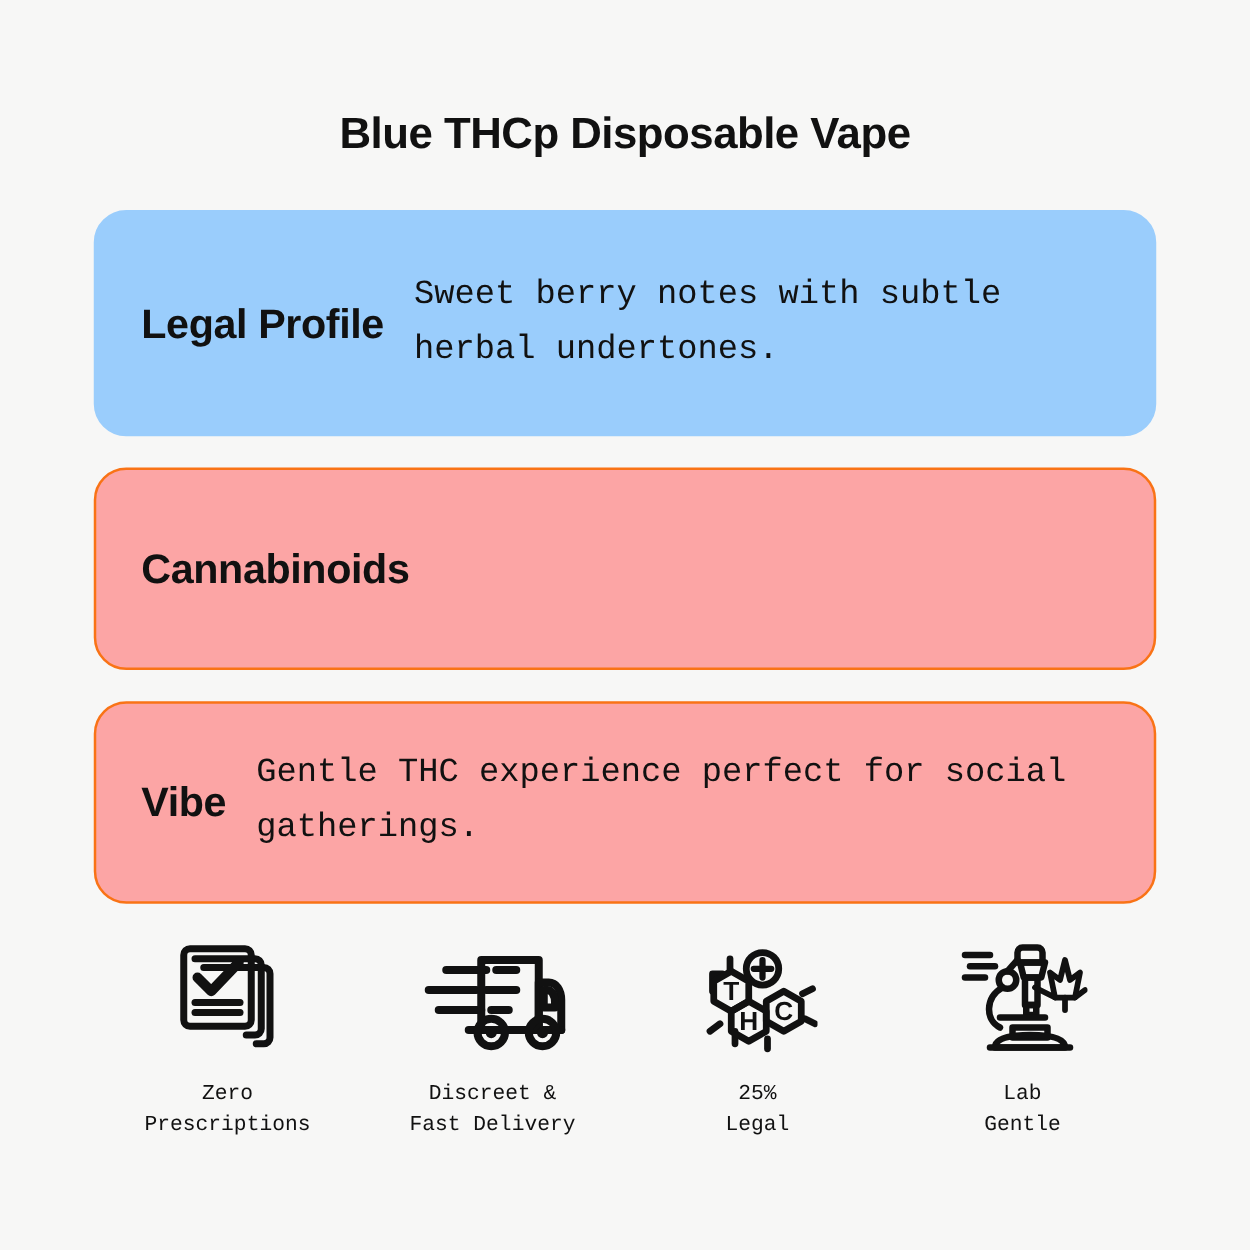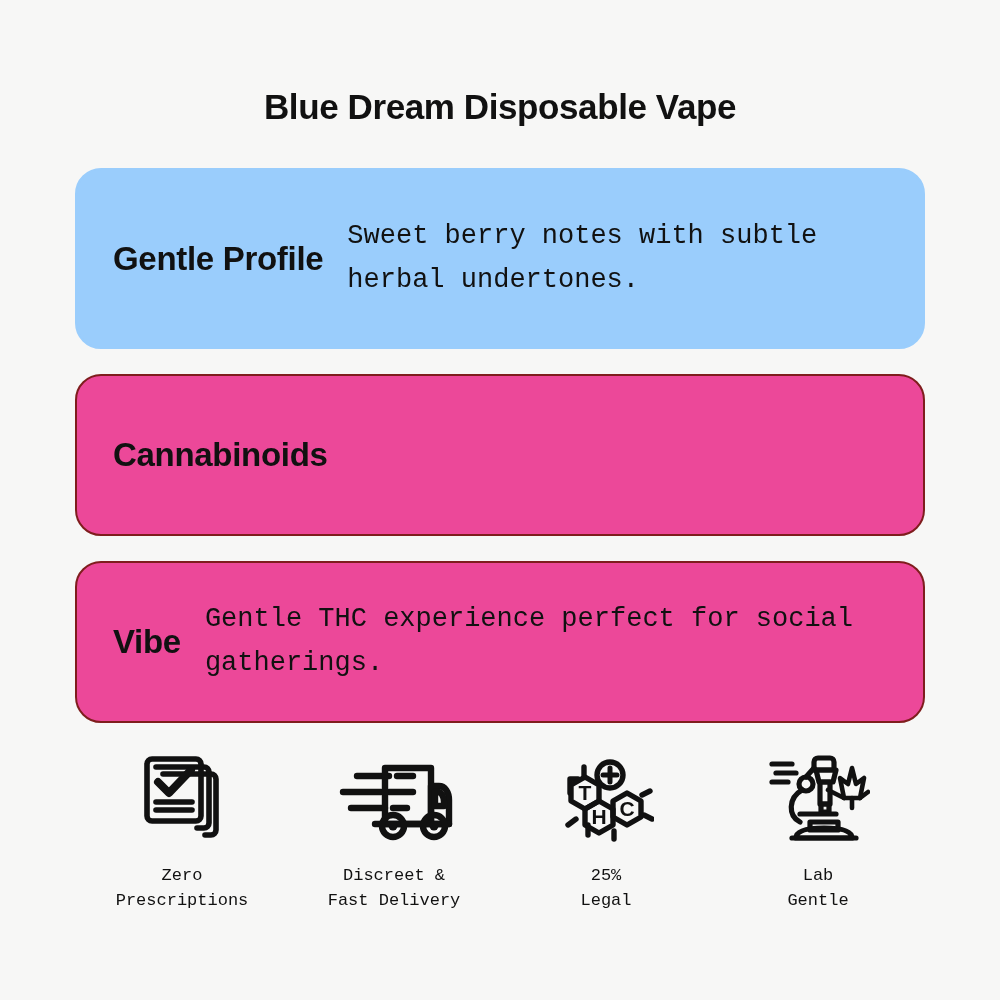--- a/index.html
+++ b/index.html
@@ -56,22 +56,22 @@
     margin-bottom: 25px;
   }
 
   .spec-card.card-highlight {
     background: #9acdfc;
     border: 2px solid #9acdfc;
     height: 181px;
   }
 
   .spec-card.card-plain {
-    background: #ec4899;
-    border: 2px solid #7f1d1d;
+    background: #fca5a5;
+    border: 2px solid #f97316;
     height: 162px;
   }
 
   .spec-card.card-plain:last-child {
     margin-bottom: 16px;
   }
 
   .spec-label {
     font-family: "Liberation Sans", sans-serif;
     font-size: 33px;
@@ -126,26 +126,26 @@
     color: #111111;
     text-align: center;
     white-space: pre-line;
   }
 </style>
 </head>
 <body>
 
 <div class="page">
 
-  <h1 class="product-title">Blue Dream Disposable Vape</h1>
+  <h1 class="product-title">Blue THCp Disposable Vape</h1>
 
   <div class="cards">
 
     <div class="spec-card card-highlight">
-      <div class="spec-label">Gentle Profile</div>
+      <div class="spec-label">Legal Profile</div>
       <div class="spec-value">Sweet berry notes with subtle herbal undertones.</div>
     </div>
 
     <div class="spec-card card-plain">
       <div class="spec-label">Cannabinoids</div>
     </div>
 
     <div class="spec-card card-plain">
       <div class="spec-label">Vibe</div>
       <div class="spec-value">Gentle THC experience perfect for social gatherings.</div>

